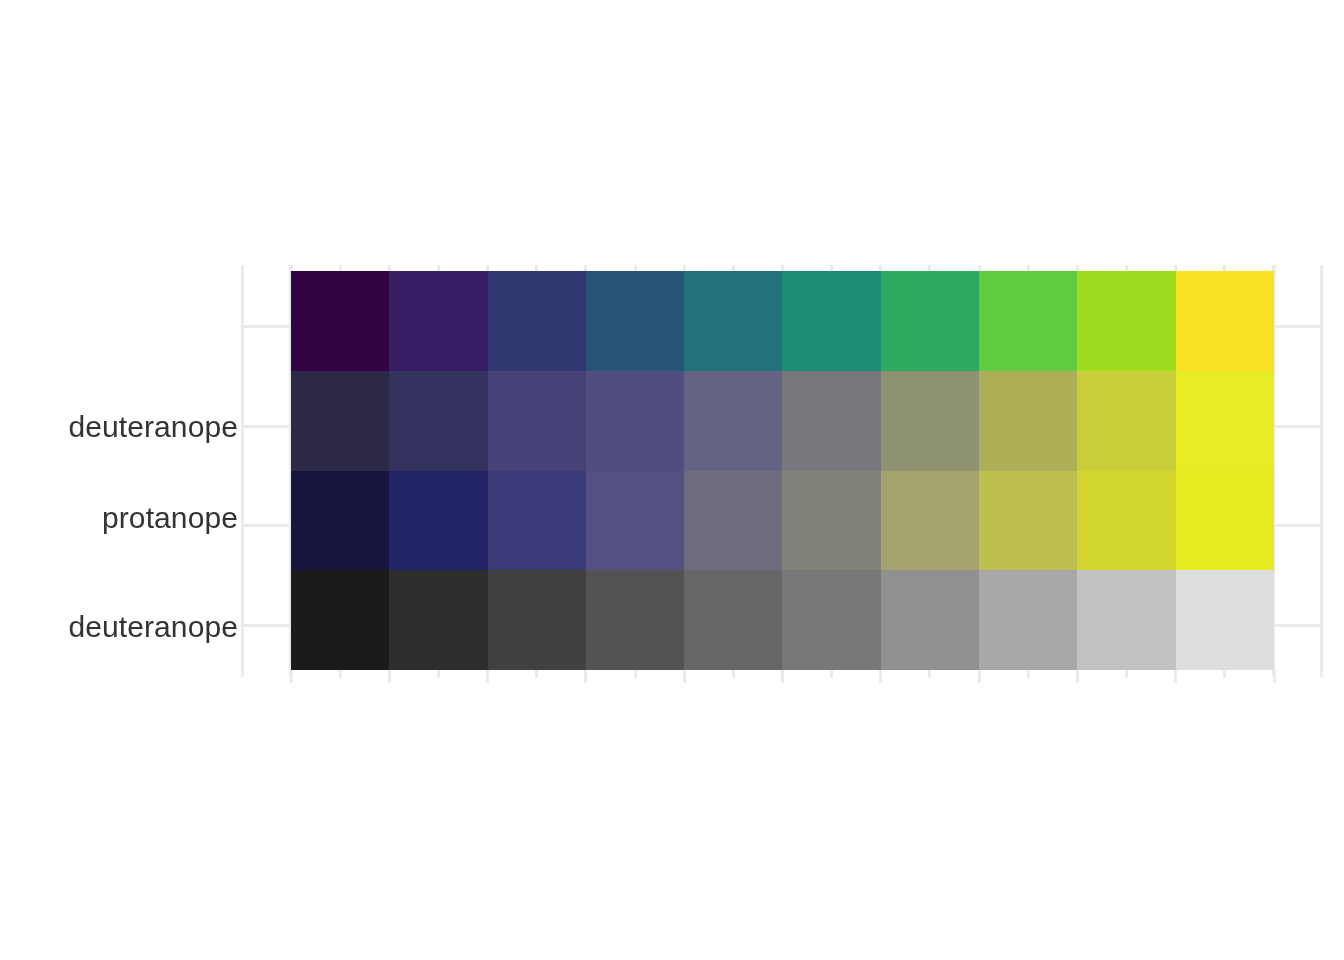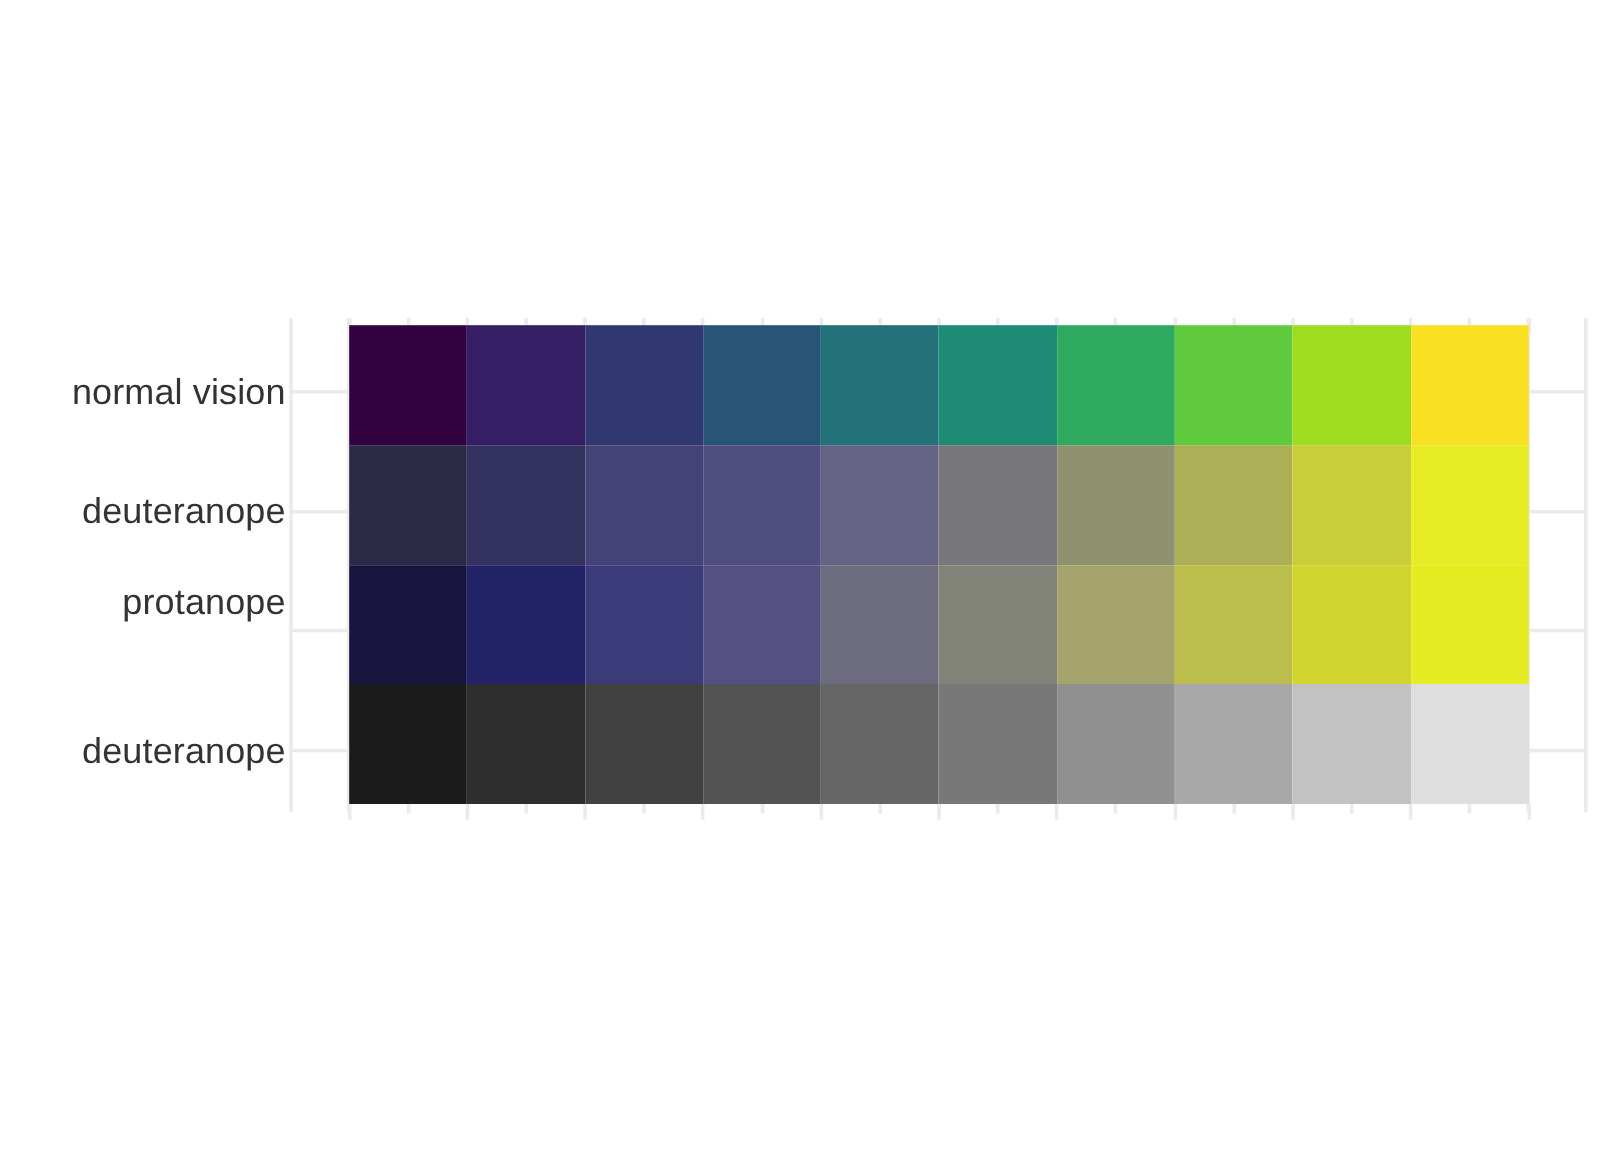--- a/index.html
+++ b/index.html
@@ -53,21 +53,21 @@
     right: 1106px; 
     text-align: right;
     color: #333333;
     font-size: 30px;
     line-height: 30px;
     white-space: nowrap;
     letter-spacing: 0.1px;
   }
   .ytick-label.r0 { top: 313px; }
   .ytick-label.r1 { top: 412px; }
-  .ytick-label.r2 { top: 488px; }
+  .ytick-label.r2 { top: 503px; }
   .ytick-label.r3 { top: 612px; }
 
   
   .vgrid {
     position: absolute;
     top: 265px;
     width: 3px;
     height: 412px;
     background: #ebebeb;
   }
@@ -113,21 +113,20 @@
 
   <div class="ytick-mark left  y0"></div>
   <div class="ytick-mark right y0"></div>
   <div class="ytick-mark left  y1"></div>
   <div class="ytick-mark right y1"></div>
   <div class="ytick-mark left  y2"></div>
   <div class="ytick-mark right y2"></div>
   <div class="ytick-mark left  y3"></div>
   <div class="ytick-mark right y3"></div>
 
-  <div class="ytick-label r0">normal vision</div>
   <div class="ytick-label r1">deuteranope</div>
   <div class="ytick-label r2">protanope</div>
   <div class="ytick-label r3">deuteranope</div>
 
   <div id="xticks-top">
       <div class="xtick-mark top major" style="left: 289.5px;"></div>
       <div class="xtick-mark top minor" style="left: 338.65px;"></div>
       <div class="xtick-mark top major" style="left: 387.8px;"></div>
       <div class="xtick-mark top minor" style="left: 436.95px;"></div>
       <div class="xtick-mark top major" style="left: 486.1px;"></div>

